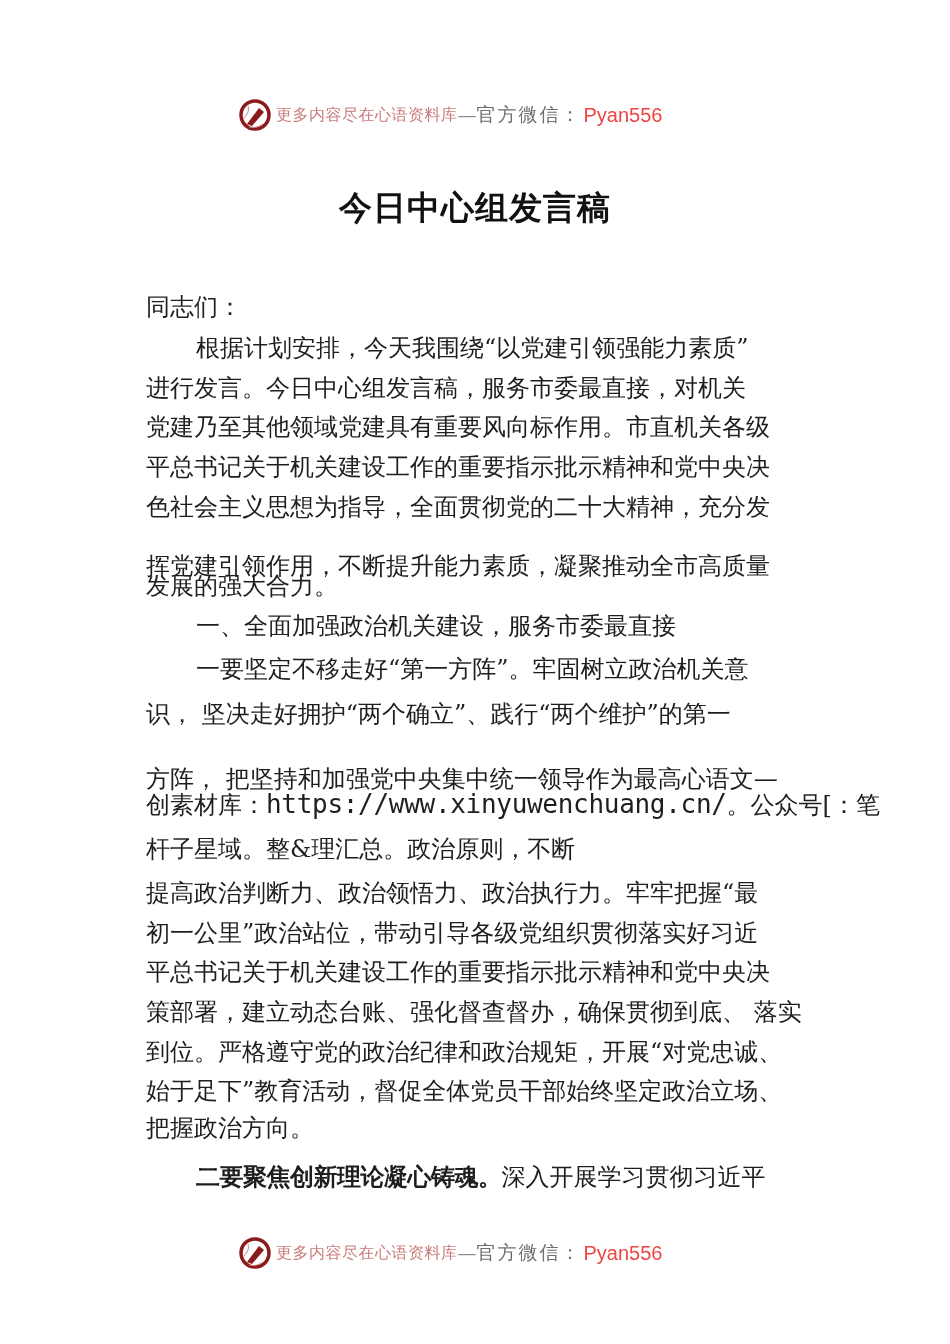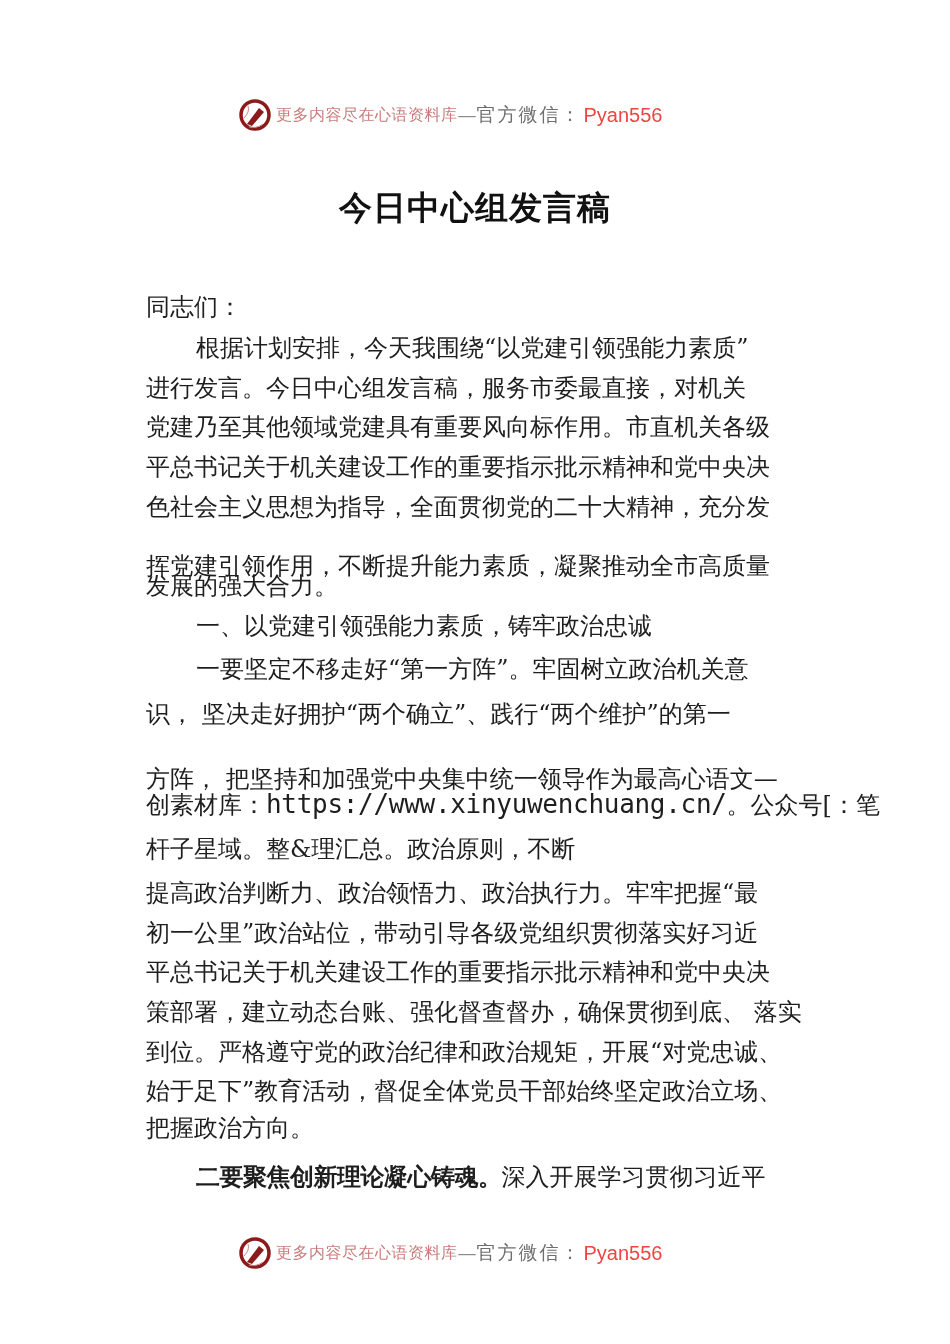--- a/index.html
+++ b/index.html
@@ -113,21 +113,21 @@
   <div class="line" style="top:292px;">同志们：</div>
 
   <div class="line indent" style="top:333px;">根据计划安排，今天我围绕“以党建引领强能力素质”</div>
   <div class="line" style="top:373px;">进行发言。今日中心组发言稿，服务市委最直接，对机关</div>
   <div class="line" style="top:412px;">党建乃至其他领域党建具有重要风向标作用。市直机关各级</div>
   <div class="line" style="top:452px;">平总书记关于机关建设工作的重要指示批示精神和党中央决</div>
   <div class="line" style="top:492px;">色社会主义思想为指导，全面贯彻党的二十大精神，充分发</div>
   <div class="line" style="top:531px;margin-top:20px;">挥党建引领作用，不断提升能力素质，凝聚推动全市高质量</div>
   <div class="line" style="top:571px;">发展的强大合力。</div>
 
-  <div class="line indent" style="top:611px;">一、以党建引领强能力素质，铸牢政治忠诚</div>
+  <div class="line indent" style="top:611px;">一、全面加强政治机关建设，服务市委最直接</div>
 
   <div class="line indent" style="top:654px;">一要坚定不移走好“第一方阵”。牢固树立政治机关意</div>
   <div class="line" style="top:699px;">识， 坚决走好拥护“两个确立”、践行“两个维护”的第一</div>
   <div class="line" style="top:764px;">方阵， 把坚持和加强党中央集中统一领导作为最高心语文—</div>
   <div class="line" style="top:789px;">
     <span>创素材库：</span><span class="mono">https://www.xinyuwenchuang.cn/</span><span>。公众号[：笔</span>
   </div>
   <div class="line" style="top:834px;">杆子星域。整&amp;理汇总。政治原则，不断</div>
   <div class="line" style="top:878px;">提高政治判断力、政治领悟力、政治执行力。牢牢把握“最</div>
   <div class="line" style="top:918px;">初一公里”政治站位，带动引导各级党组织贯彻落实好习近</div>

